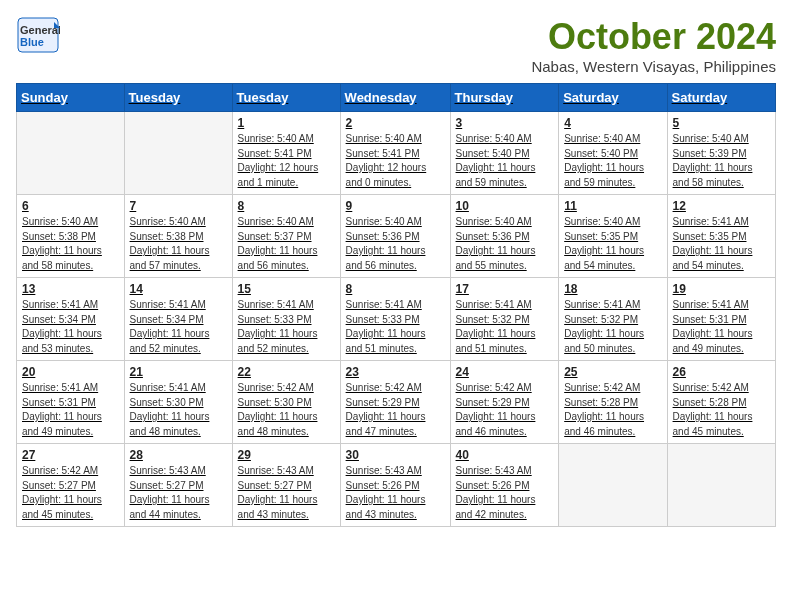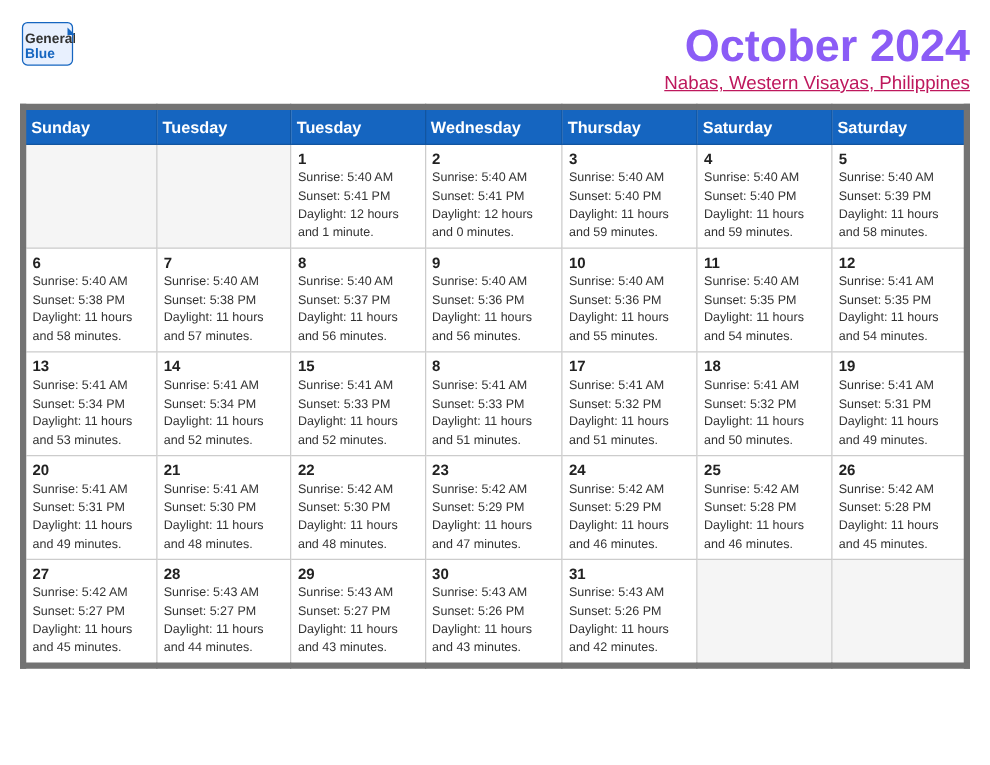--- a/index.html
+++ b/index.html
@@ -20,31 +20,31 @@
       display: flex;
       flex-direction: column;
       align-items: flex-start;
     }
     .title-block {
       text-align: right;
     }
     .month-title {
       font-size: 36px;
       font-weight: bold;
-      color: #8b5cf6;
+      color: #4d7c0f;
     }
     .location-title {
       font-size: 15px;
-      color: #be185d;
-      text-decoration: underline;
+      color: #404040;
     }
     .calendar {
       width: 100%;
       border-collapse: collapse;
-      border: 5px solid #737373;
+      border: 1px solid #737373;
+      text-decoration: underline;
     }
     .calendar th {
       background-color: #1565c0;
       color: #fff;
       font-size: 13px;
       padding: 6px 4px;
       text-align: left;
       border: 1px solid #1255a0;
       font-weight: bold;
     }
@@ -233,20 +233,20 @@
         </td>
         <td>
           <div class="day-number">29</div>
           <div class="day-detail">Sunrise: 5:43 AM<br>Sunset: 5:27 PM<br>Daylight: 11 hours and 43 minutes.</div>
         </td>
         <td>
           <div class="day-number">30</div>
           <div class="day-detail">Sunrise: 5:43 AM<br>Sunset: 5:26 PM<br>Daylight: 11 hours and 43 minutes.</div>
         </td>
         <td>
-          <div class="day-number">31</div>
+          <div class="day-number">40</div>
           <div class="day-detail">Sunrise: 5:43 AM<br>Sunset: 5:26 PM<br>Daylight: 11 hours and 42 minutes.</div>
         </td>
         <td class="empty"></td>
         <td class="empty"></td>
       </tr>
     </tbody>
 </table>
 
 </body></html>

